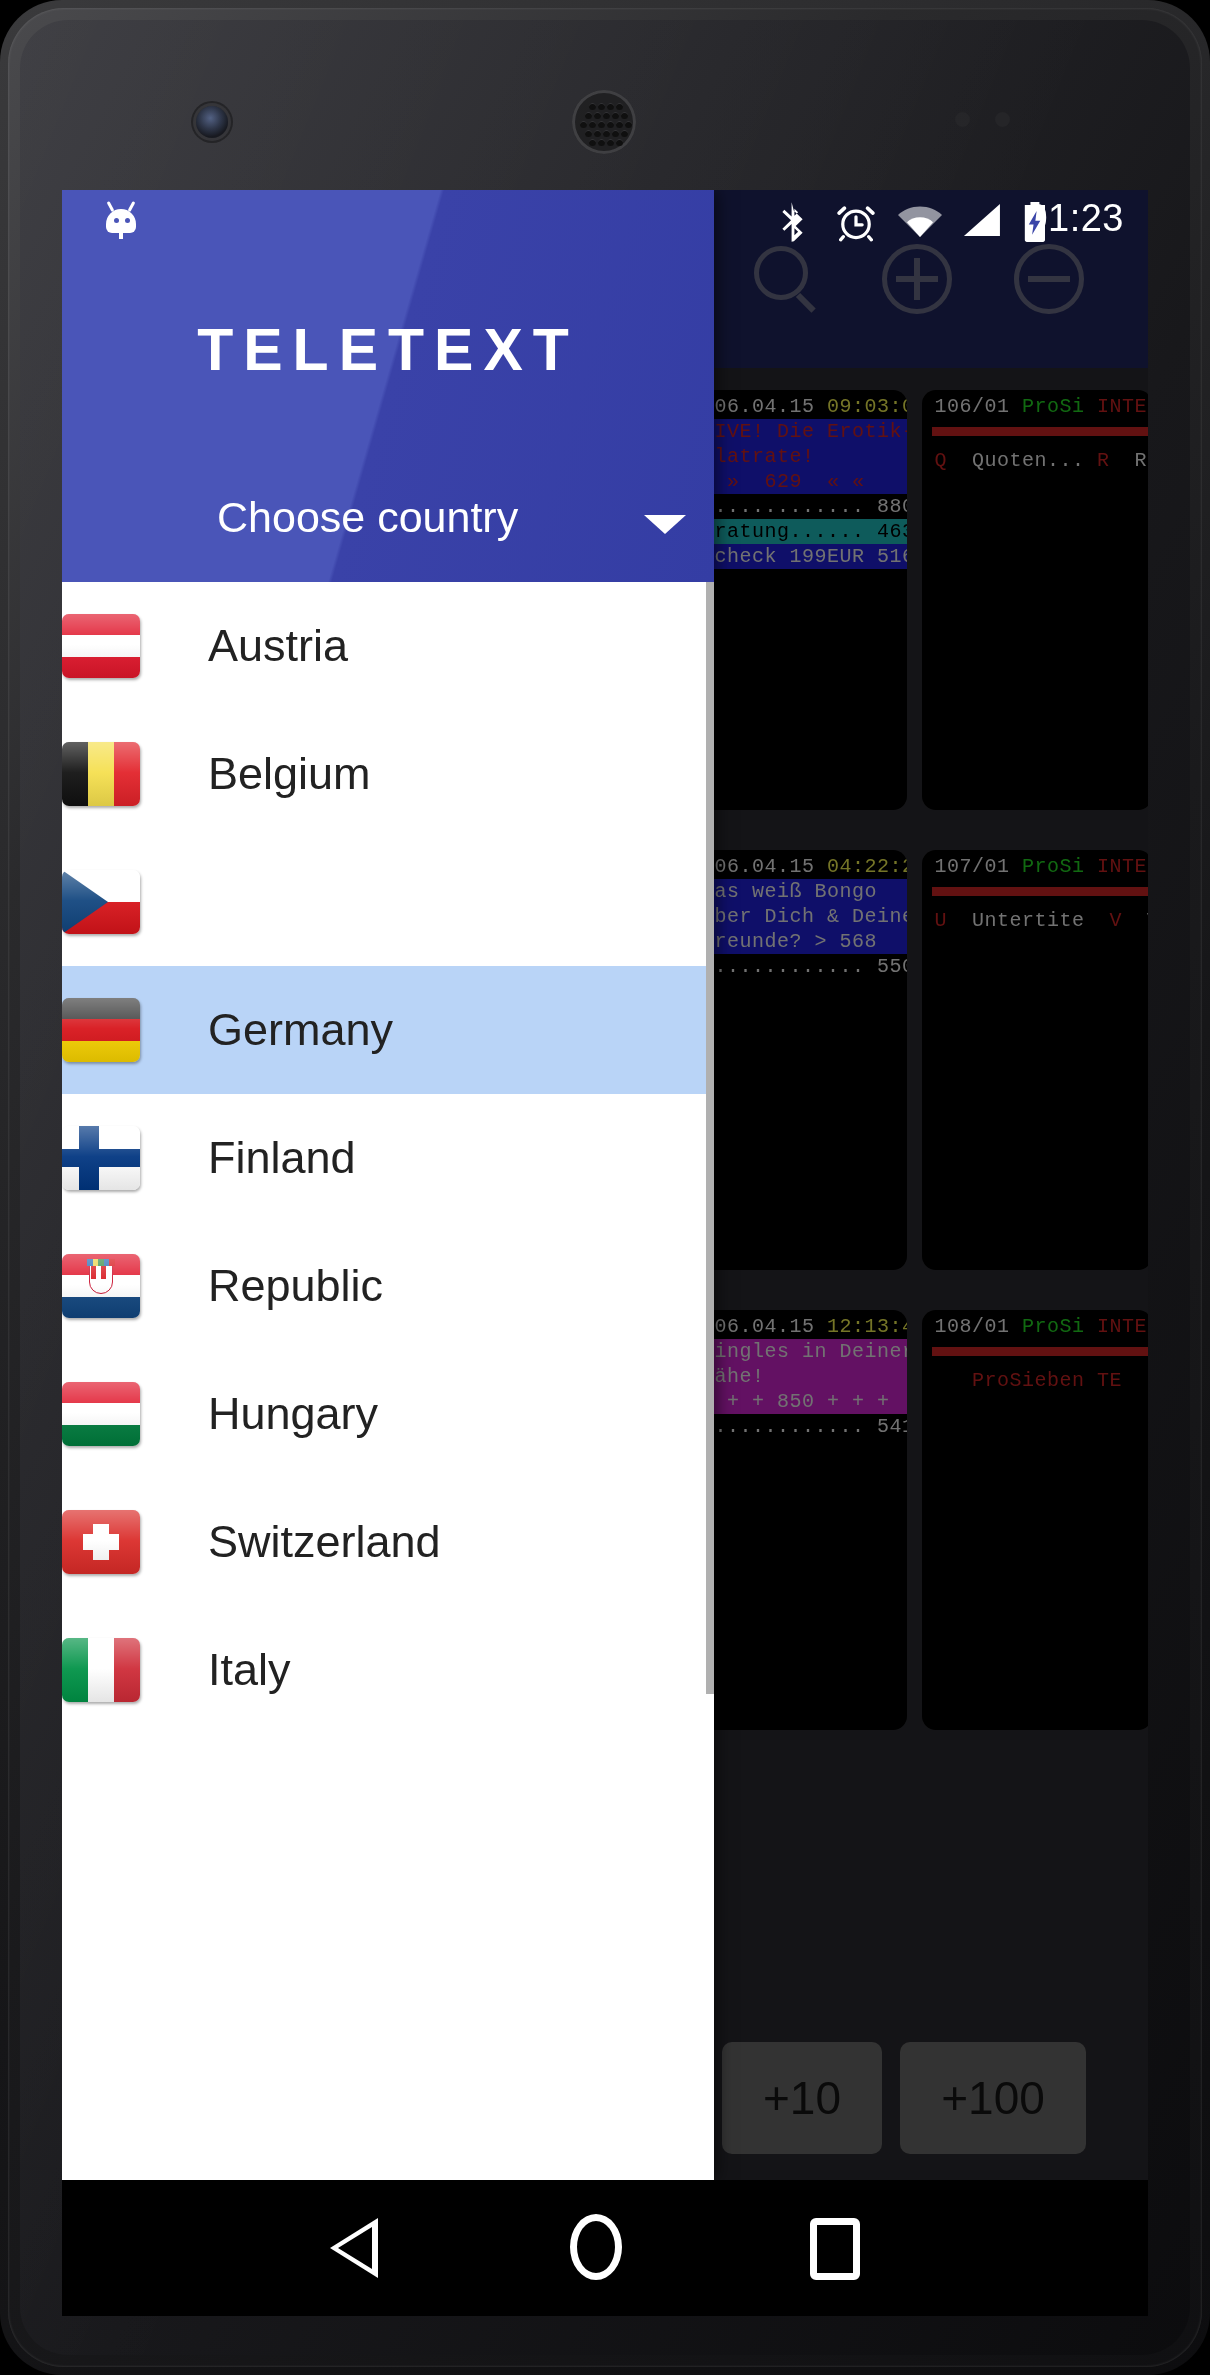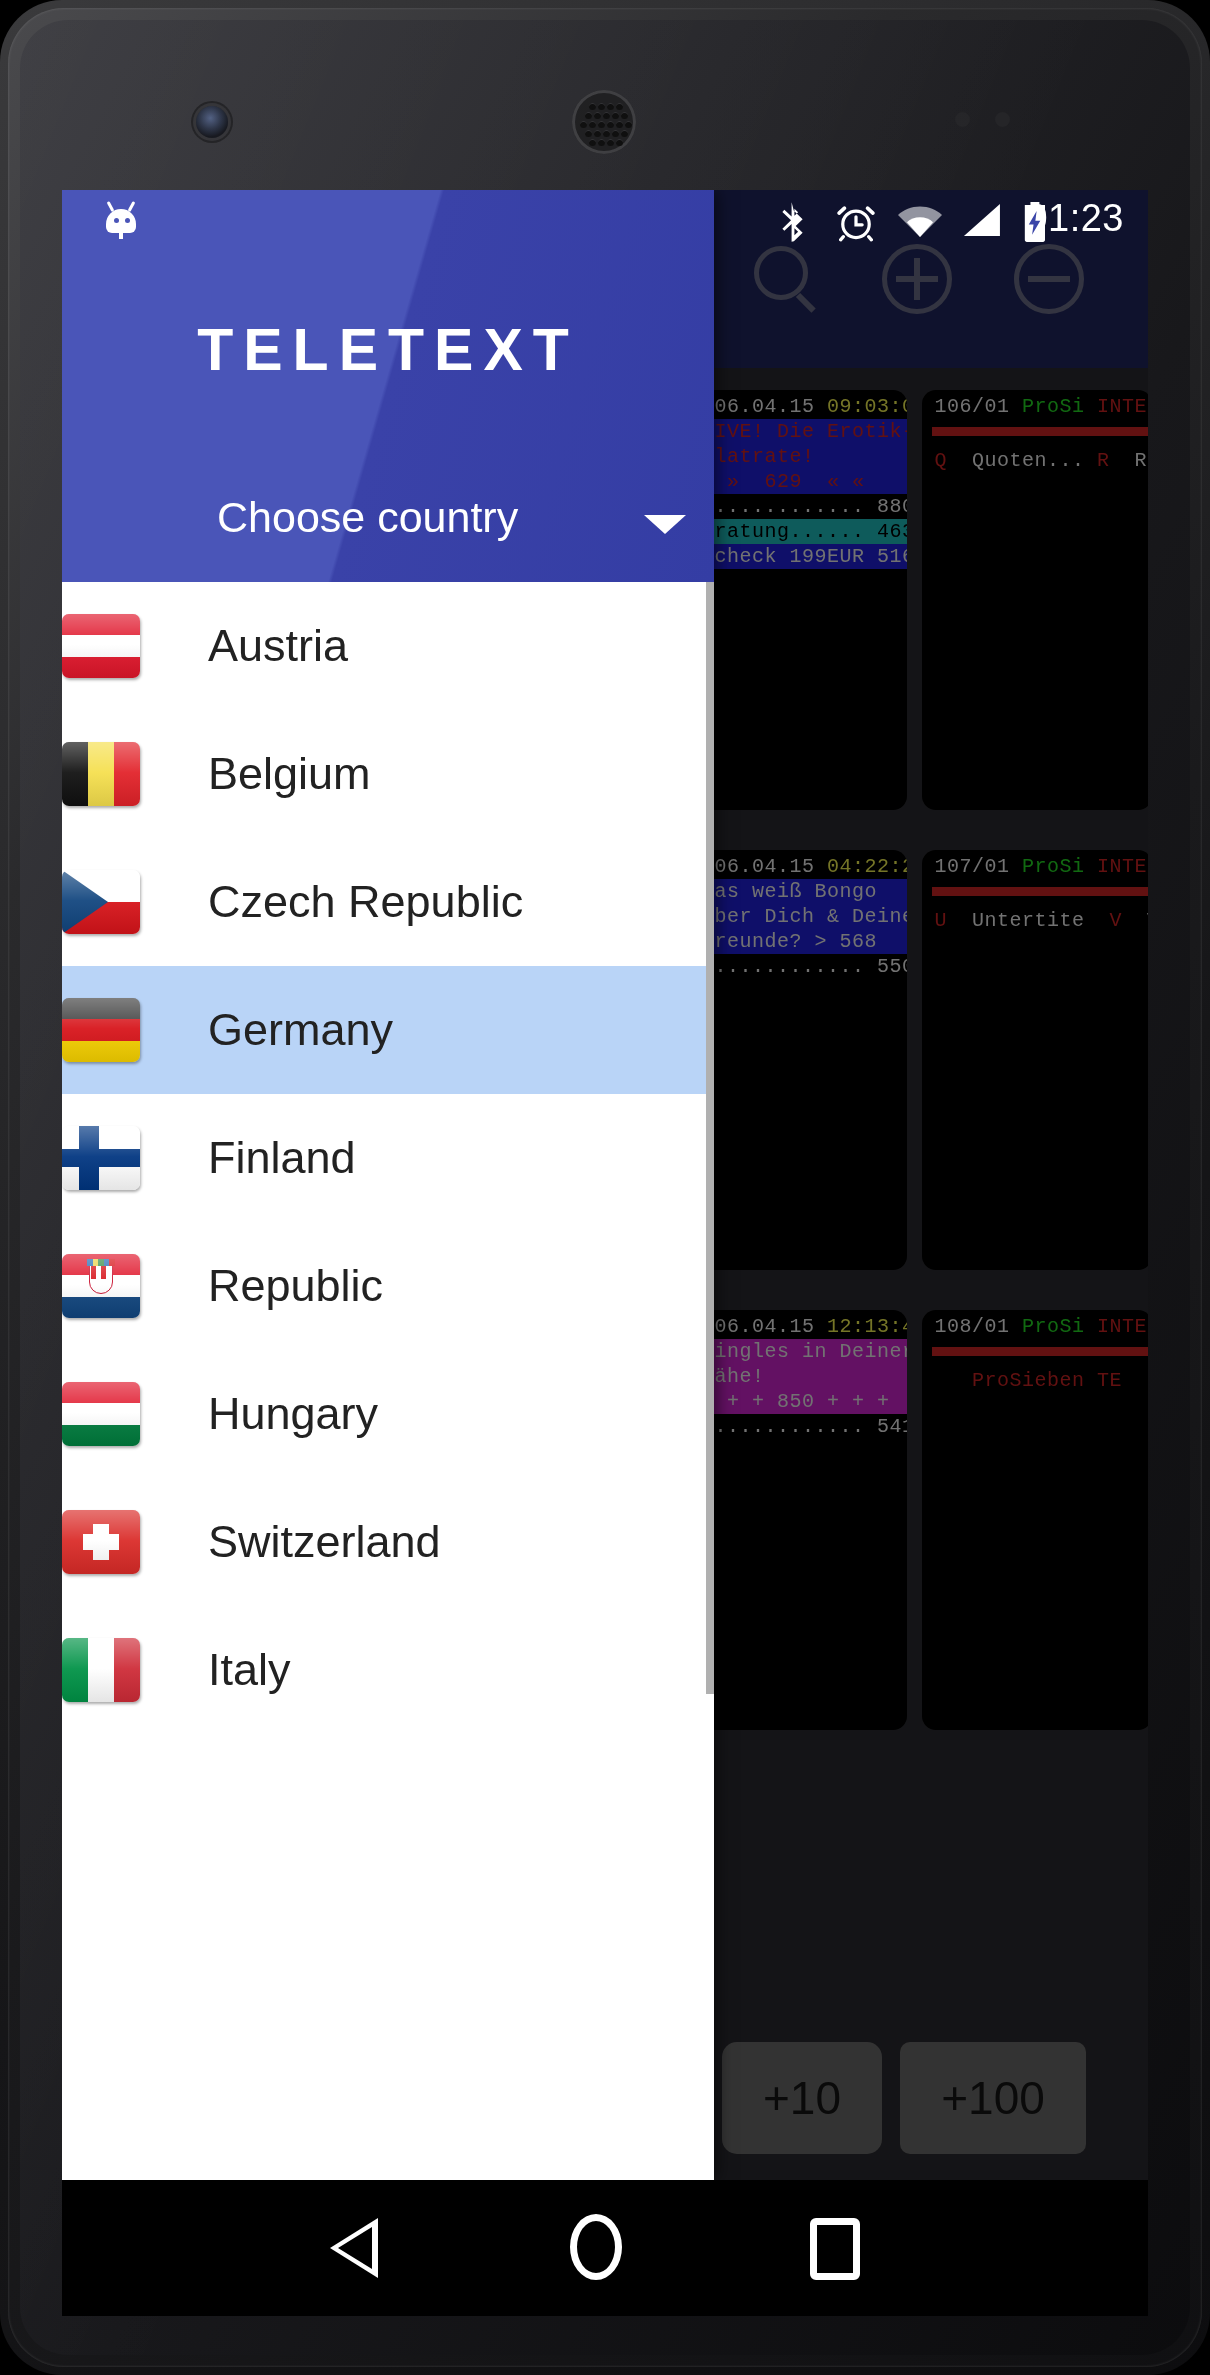--- a/index.html
+++ b/index.html
@@ -276,21 +276,21 @@
       <div id="tt-grid">
           <div class="tt-card" style="left: 640px; top: 200px; width: 205px; height: 420px;"><span class="tt-head"> 06.04.15 <span class="tt-time">09:03:05</span></span><span class="tt-banner-blue-red">LIVE! Die Erotik-</span><span class="tt-banner-blue-red">Flatrate!</span><span class="tt-banner-blue-red">» »  629  « «</span><span>............. 880</span><span class="tt-cyan">eratung...... 463</span><span class="tt-blue-bar">ncheck 199EUR 516</span></div>
           <div class="tt-card" style="left: 860px; top: 200px; width: 230px; height: 420px;"><span class="tt-head"> 106/01 <span class="tt-green">ProSi</span></span><span class="tt-red"> INTERN//</span><span class="tt-rule"></span><span> <span class="tt-red">Q</span>  Quoten...</span><span> <span class="tt-red">R</span>  Ratgeber.</span></div>
           <div class="tt-card" style="left: 640px; top: 660px; width: 205px; height: 420px;"><span class="tt-head"> 06.04.15 <span class="tt-time">04:22:27</span></span><span class="tt-banner-blue">Was weiß Bongo</span><span class="tt-banner-blue">über Dich &amp; Deine</span><span class="tt-banner-blue">Freunde? &gt; 568</span><span>............. 550</span></div>
           <div class="tt-card" style="left: 860px; top: 660px; width: 230px; height: 420px;"><span class="tt-head"> 107/01 <span class="tt-green">ProSi</span></span><span class="tt-red"> INTERN//</span><span class="tt-rule"></span><span> <span class="tt-red">U</span>  Untertite</span><span>&nbsp;</span><span> <span class="tt-red">V</span>  Vermischt</span></div>
           <div class="tt-card" style="left: 640px; top: 1120px; width: 205px; height: 420px;"><span class="tt-head"> 06.04.15 <span class="tt-time">12:13:40</span></span><span class="tt-banner-magenta">Singles in Deiner</span><span class="tt-banner-magenta">Nähe!</span><span class="tt-banner-magenta">+ + + 850 + + +</span><span>............. 541</span></div>
           <div class="tt-card" style="left: 860px; top: 1120px; width: 230px; height: 420px;"><span class="tt-head"> 108/01 <span class="tt-green">ProSi</span></span><span class="tt-red"> INTERN//</span><span class="tt-rule"></span><span>    <span class="tt-red">ProSieben TE</span></span><span>    ProSiebenSat</span></div>
         </div>
 
       <div id="bottom-bar">
-          <div class="numbtn" style="left: 660px; width: 160px; border-radius: 15px;">+10</div>
+          <div class="numbtn" style="left: 660px; width: 160px;">+10</div>
           <div class="numbtn" style="left: 838px; width: 186px;">+100</div>
         </div>
     </div>
 
     <div id="scrim"></div>
 
     <div id="drawer">
       <div id="drawer-header">
 
         <div id="logo"><span>T</span><span>E</span><span>L</span><span>E</span><span>T</span><span>E</span><span>X</span><span>T</span></div>
@@ -320,21 +320,20 @@
             </div>
             <span class="country-name">Belgium</span>
           </div>
           <div class="country-row">
             <div class="flag">
               <div class="band" style="top:0;height:50%;background:#ffffff"></div>
               <div class="band" style="top:50%;height:50%;background:#d7141a"></div>
               <div style="position:absolute;left:0;top:0;width:0;height:0;border-top:32px solid transparent;border-bottom:32px solid transparent;border-left:46px solid #11457e"></div>
               <div class="sheen"></div>
             </div>
-            <span class="country-name">Czech Republic</span>
           </div>
           <div class="country-row selected">
             <div class="flag">
               <div class="band" style="top:0%;height:33.333333333333336%;background:#3d3d3d"></div>
               <div class="band" style="top:33.333333333333336%;height:33.333333333333336%;background:#d7141a"></div>
               <div class="band" style="top:66.66666666666667%;height:33.333333333333336%;background:#f5d000"></div>
               <div class="sheen"></div>
             </div>
             <span class="country-name">Germany</span>
           </div>

